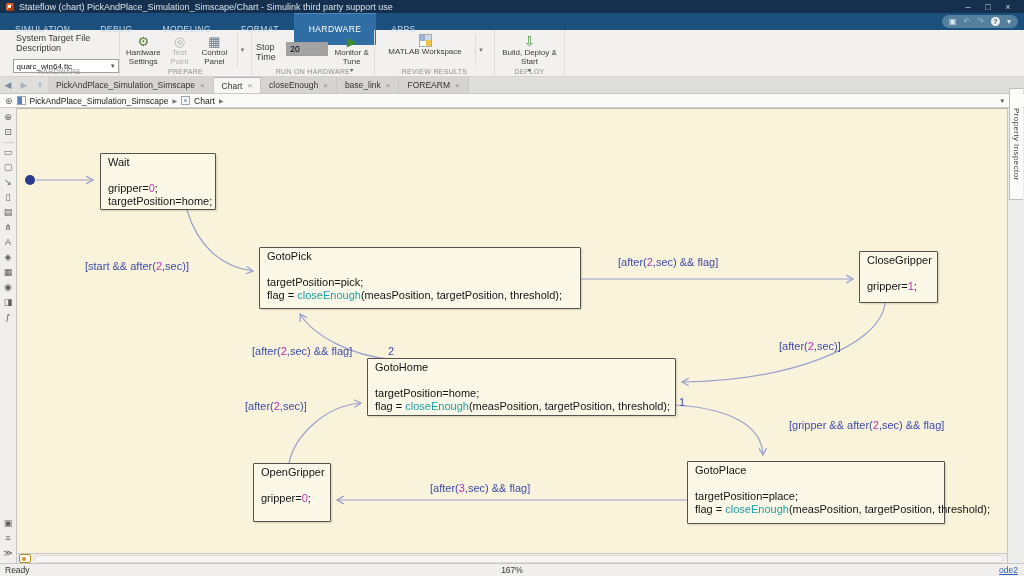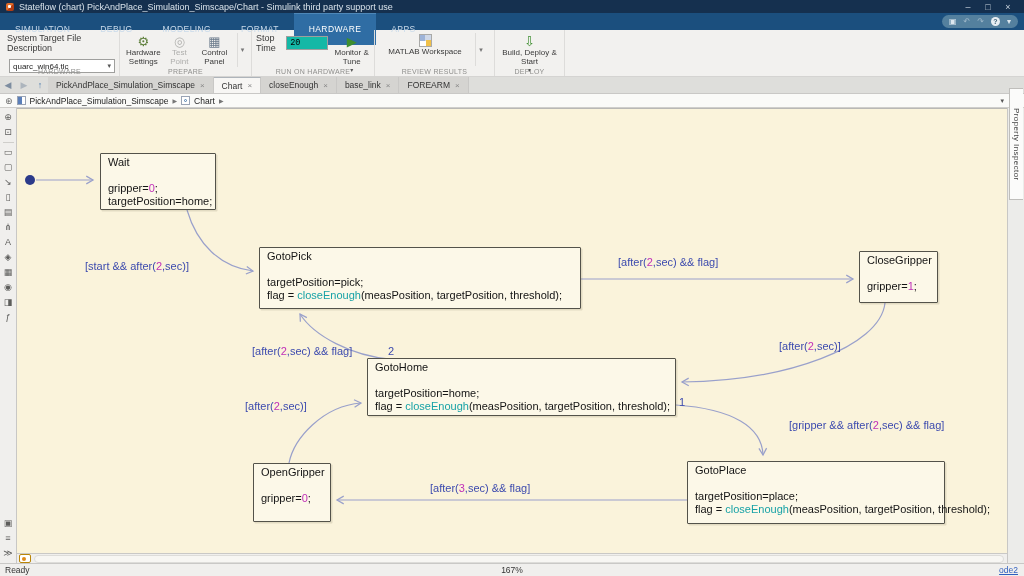--- a/index.html
+++ b/index.html
@@ -23,22 +23,22 @@
   
   .toolstrip { height:47px; background:#f2f1ef; border-bottom:1px solid #d5d4d2; display:flex; }
   .ts-section { position:relative; display:flex; flex-direction:column; border-right:1px solid #dddcda; }
   .ts-label { position:absolute; bottom:1px; left:0; right:0; text-align:center; font-size:7px; color:#8f8f8d; letter-spacing:.3px; }
   .ts-content { flex:1; display:flex; align-items:flex-start; padding:3px 4px 10px 4px; gap:2px; }
   .ts-btn { display:flex; flex-direction:column; align-items:center; text-align:center; font-size:8px; line-height:1.12; color:#3a3a3a; padding-top:1px; }
   .ts-btn .ts-ico { font-size:13px; line-height:15px; height:15px; }
   .ts-btn.disabled { color:#aeaeac; }
   .gallery-exp { width:11px; border-left:1px solid #dddcda; display:flex; align-items:center; justify-content:center; color:#777; font-size:7px; align-self:stretch; margin-left:2px; }
   .ts-field-label { font-size:9px; color:#3a3a3a; }
-  .stop-time-box { display:flex; align-items:center; gap:4px; }
-  .stop-input { width:42px; height:14px; border:1px solid #9f9f9d; background:#14b8a6; font-size:8.5px; padding:0 3px; font-family:Liberation Mono, monospace; }
+  .stop-time-box { display:flex; align-items:flex-start; gap:4px; margin-top:9px; }
+  .stop-input { width:42px; height:14px; border:1px solid #9f9f9d; background:#a3a3a3; font-size:8.5px; padding:0 3px; font-family:Liberation Sans, sans-serif; }
   .combo { margin-top:4px; width:106px; height:14px; background:#fff; border:1px solid #9f9f9d; display:flex; align-items:center; font-size:8px; padding:0 3px; color:#222; }
   .combo .caret { margin-left:auto; color:#555; font-size:7px; }
   .ws-ico { width:13px; height:13px; border:1px solid #a9a9a7; background:conic-gradient(#cfd8e8 0 25%, #f0c14b 0 50%, #ffffff 0 75%, #9db3d8 0 100%); margin-bottom:1px; }
 
   
   .doctabs { height:17px; background:#dededb; border-bottom:1px solid #c9c8c6; display:flex; align-items:stretch; font-size:8.5px; color:#333; }
   .nav-ico { width:16px; display:flex; align-items:center; justify-content:center; color:#7d8da0; font-size:9px; }
   .nav-ico.up { color:#4f7fae; }
   .dtab { display:flex; align-items:center; gap:5px; padding:0 8px; border-right:1px solid #c9c8c6; background:#d5d4d1; }
   .dtab.active { background:#f7f6f4; border-top:1px solid #aeb4ba; }
@@ -112,21 +112,21 @@
     <span>▣</span>
     <span style="opacity:.55">↶</span>
     <span style="opacity:.55">↷</span>
     <span class="qa-help">?</span>
     <span>▾</span>
   </div>
 </div>
 
 <div class="toolstrip">
   <div class="ts-section" style="width:120px">
-    <div class="ts-content" style="flex-direction:column; align-items:flex-end; padding-left:7px;">
+    <div class="ts-content" style="flex-direction:column; align-items:center; padding-left:16px;">
       <span class="ts-field-label">System Target File Description</span>
       <div class="combo">
         <span>quarc_win64.tlc</span>
         <span class="caret">▾</span>
       </div>
     </div>
     <div class="ts-label">HARDWARE</div>
   </div>
 
   <div class="ts-section" style="width:132px">

